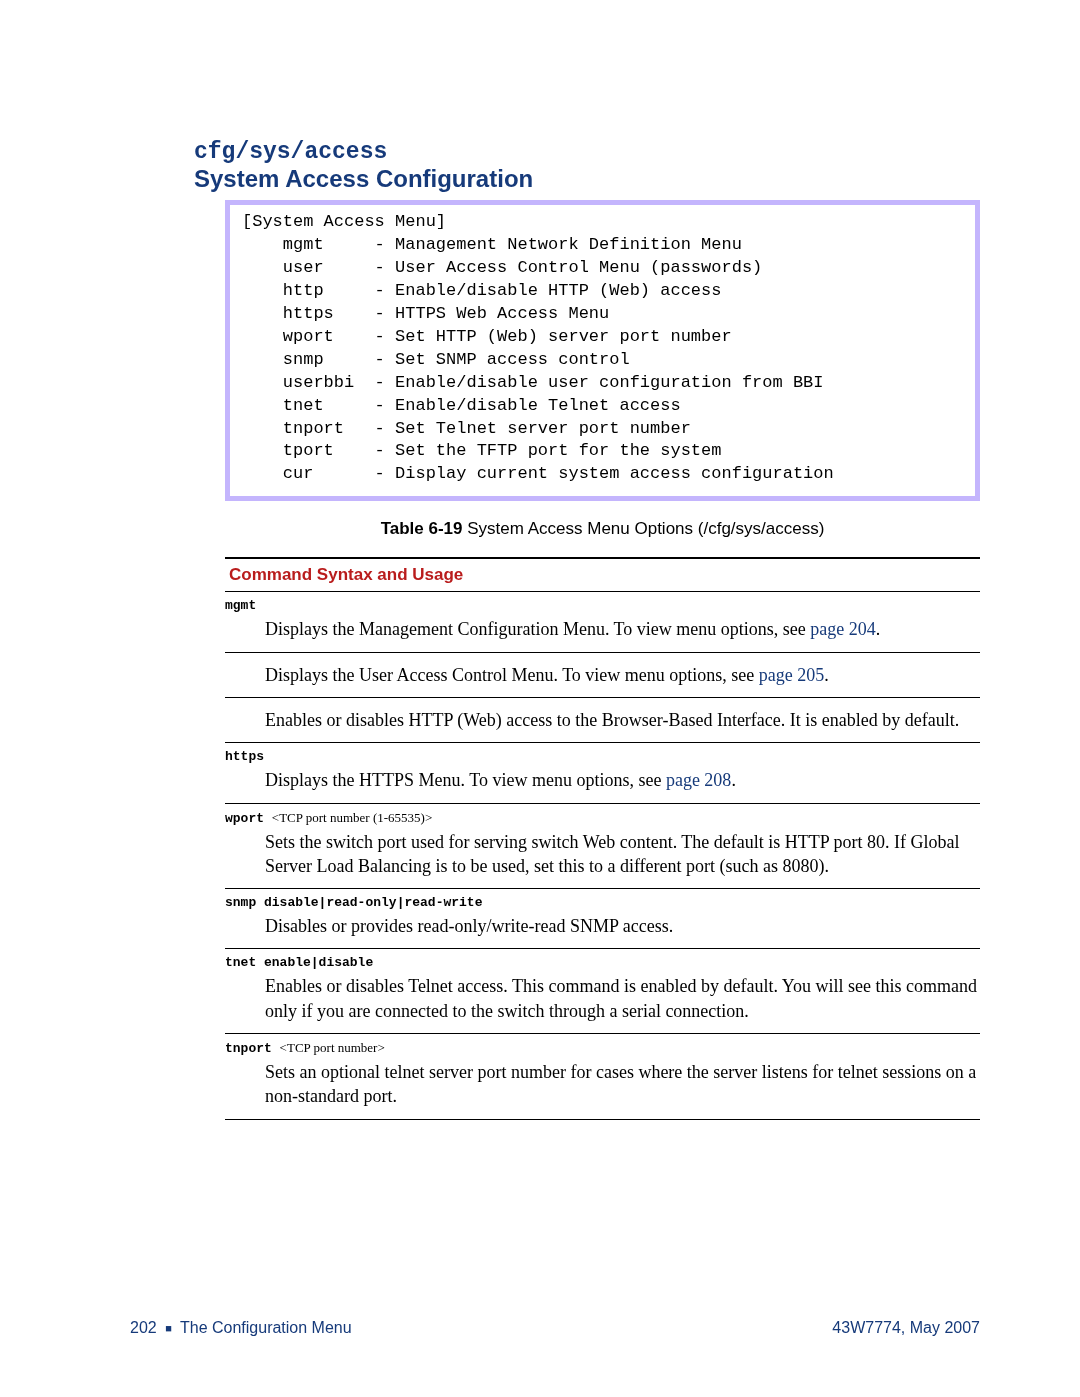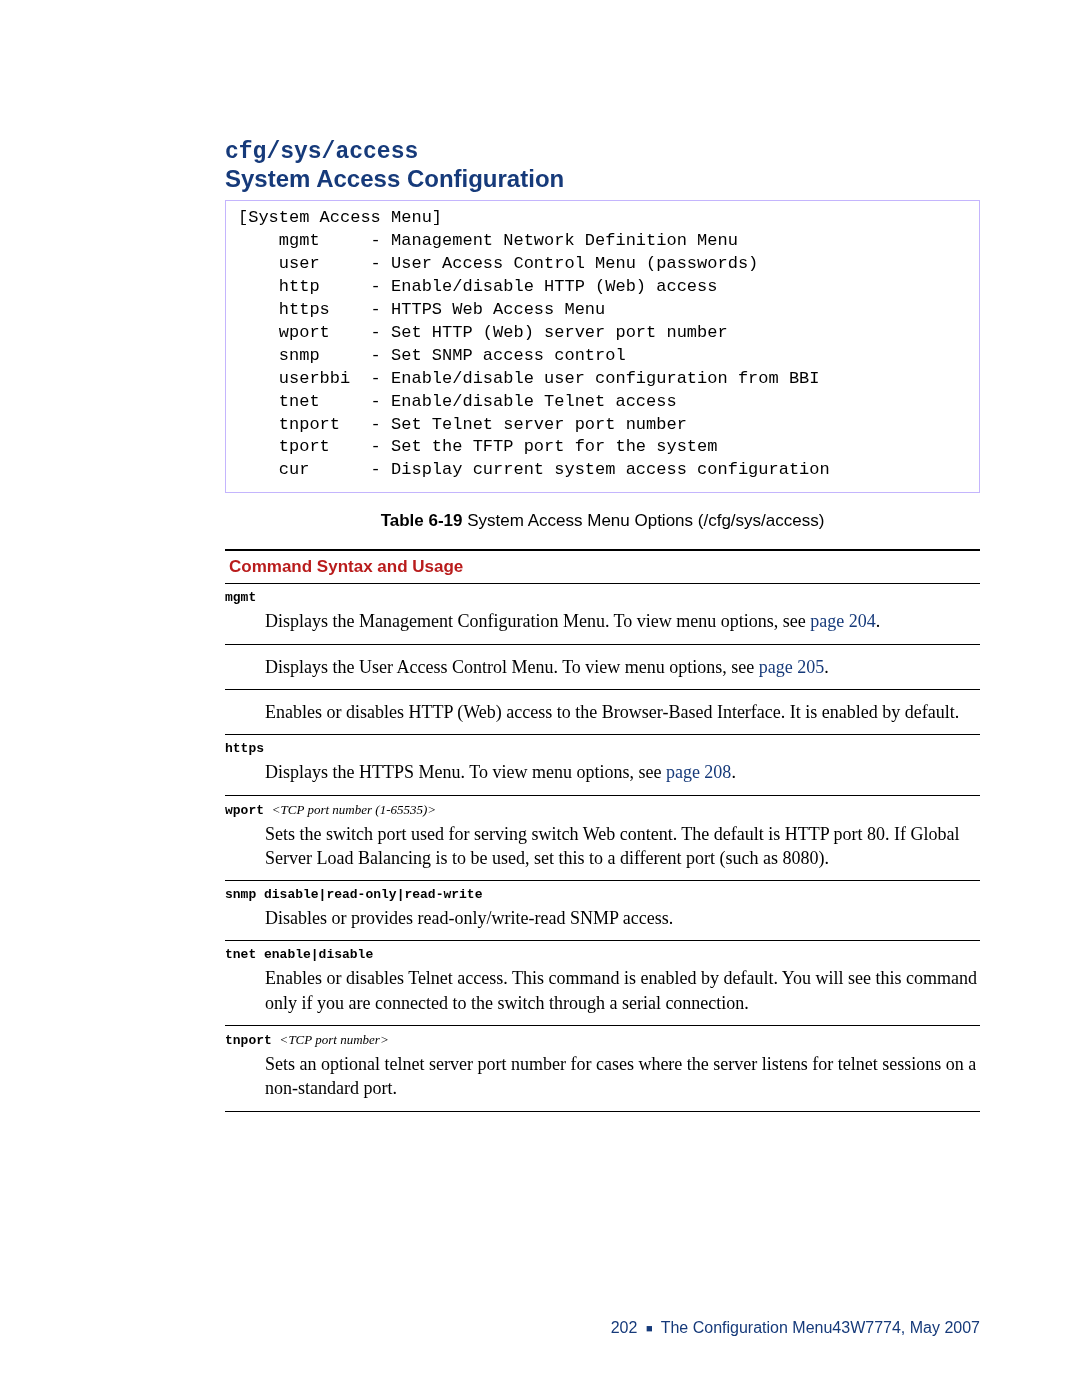--- a/index.html
+++ b/index.html
@@ -19,39 +19,39 @@
     height: 100%;
     position: relative;
   }
   .running-head {
     color: #163a7a;
     font-family: "Segoe UI", "Myriad Pro", Arial, sans-serif;
     font-size: 17px;
     margin-bottom: 55px;
   }
   .section-heading {
-    margin-left: 95px;
+    margin-left: 64px;
     margin-bottom: 6px;
   }
   .code-head {
     font-family: "Courier New", monospace;
     font-weight: bold;
     color: #163a7a;
     font-size: 23px;
     line-height: 1.1;
   }
   .title-head {
     font-family: "Segoe UI", "Myriad Pro", Arial, sans-serif;
     font-weight: bold;
     color: #163a7a;
     font-size: 24px;
     line-height: 1.2;
   }
   .menu-box {
-    border: 1px solid #c4b5fd;
+    border: 5px solid #c4b5fd;
     padding: 6px 12px 10px 12px;
     font-family: "Courier New", monospace;
     font-size: 17px;
     white-space: pre;
     line-height: 1.35;
     margin: 6px 0 18px 95px;
   }
   .table-caption {
     text-align: center;
     font-family: Arial, sans-serif;
@@ -71,40 +71,39 @@
   }
   .entries { margin: 0 0 0 95px; }
   .entry { border-bottom: 1px solid #000; padding: 6px 0 10px 0; }
   .cmd {
     font-family: "Courier New", monospace;
     font-weight: bold;
     font-size: 13px;
   }
   .cmd .arg {
     font-family: "Times New Roman", Times, serif;
-    font-style: italic;
     font-weight: normal;
   }
   .desc {
     margin: 4px 0 0 40px;
     font-family: "Times New Roman", Times, serif;
     font-size: 18px;
     line-height: 1.35;
   }
   .desc .link { color: #163a7a; }
   .footer {
     position: absolute;
     left: 130px;
     right: 100px;
     bottom: 60px;
     color: #163a7a;
     font-family: "Segoe UI", "Myriad Pro", Arial, sans-serif;
     font-size: 16px;
     display: flex;
-    justify-content: flex-end;
+    justify-content: space-between;
     align-items: center;
   }
   .footer .sq { font-size: 11px; vertical-align: 1px; margin: 0 4px; }
 </style>
 </head>
 <body>
 
 <div class="page">
 
 

